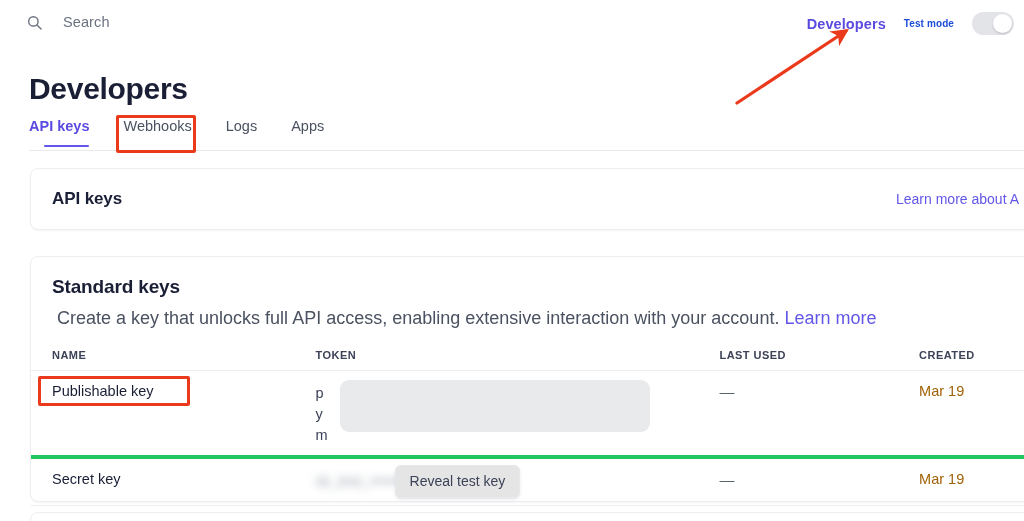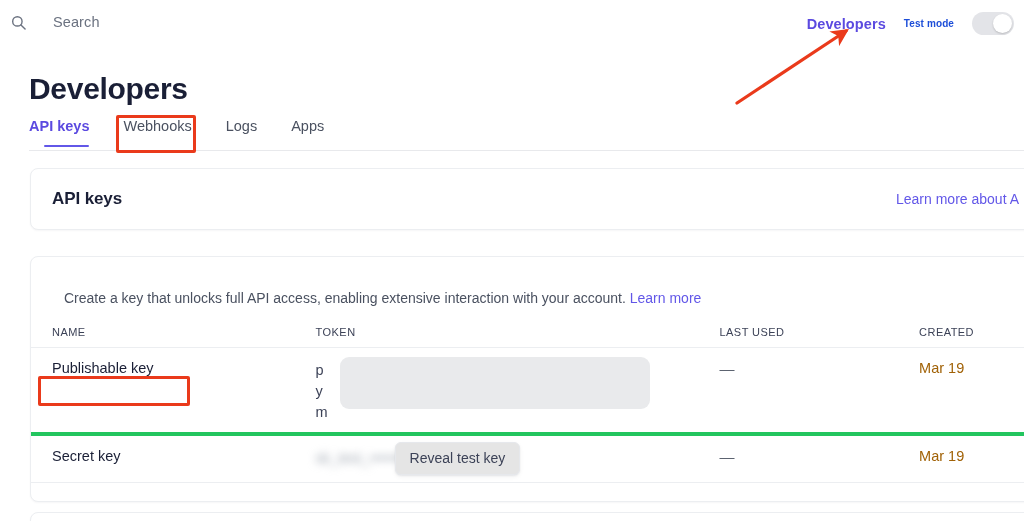--- a/index.html
+++ b/index.html
@@ -18,22 +18,22 @@
     background: #ffffff;
   }
 
   
   .topbar {
     position: absolute; left: 0; top: 0;
     width: 1024px; height: 52px;
     display: flex; align-items: center;
   }
   .search-group {
-    position: absolute; left: 11px; top: 14px;
-    display: flex; align-items: center; gap: 27px;
+    position: absolute; left: 27px; top: 14px;
+    display: flex; align-items: center; gap: 21px;
     cursor: text;
   }
   .search-icon { display: block; width: 15px; height: 15px; }
   .search-label {
     font-size: 14.5px; color: #6b7280; letter-spacing: 0.1px;
   }
   .topbar-right {
     position: absolute; right: 10px; top: 12px;
     display: flex; align-items: center; gap: 18px;
   }
@@ -109,28 +109,28 @@
   .card-link {
     font-size: 14px; color: #6257e8; cursor: pointer; white-space: nowrap; margin-left: 48px;
   }
 
   .section-head { padding: 19px 21px 0 21px; }
   .section-title {
     font-size: 19px; font-weight: 700; color: #1a1f36;
     margin: 0 0 7px 0; letter-spacing: -0.15px;
   }
   .section-desc {
-    font-size: 14px; color: #4a5160; line-height: 1.45; margin: 12px;
+    font-size: 18px; color: #4a5160; line-height: 1.45; margin: 5px;
   }
   .inline-link { color: #6257e8; cursor: pointer; }
 
   
   .tbl { width: 100%; border-collapse: collapse; margin-top: 18px; }
   .tbl th {
-    font-size: 11px; font-weight: 400; color: #3c4257;
+    font-size: 11px; font-weight: 700; color: #3c4257;
     letter-spacing: 0.45px; text-align: left;
     padding: 0 0 9px 0; border-bottom: 1px solid #eceef1;
   }
   .tbl td {
     font-size: 14.5px; color: #1a1f36;
     border-bottom: 4px solid #22c55e;
     vertical-align: top;
     padding: 12px 0 12px 0;
   }
   .tbl tr:last-child td { border-bottom: 1px solid #eceef1; }
@@ -218,20 +218,21 @@
 
   <div class="card" id="card-apikeys">
     <div class="card-title-row">
       <span class="card-title">API keys</span>
       <span class="card-link">Learn more about A</span>
     </div>
   </div>
 
   <div class="card" id="card-standard">
     <div class="section-head">
+      <h2 class="section-title">Standard keys</h2>
       <p class="section-desc">
         <span>Create a key that unlocks full API access, enabling extensive interaction with your account.</span>
         <span class="inline-link">Learn more</span>
       </p>
     </div>
 
     <table class="tbl">
       <thead>
         <tr>
           <th class="col-name">NAME</th>

